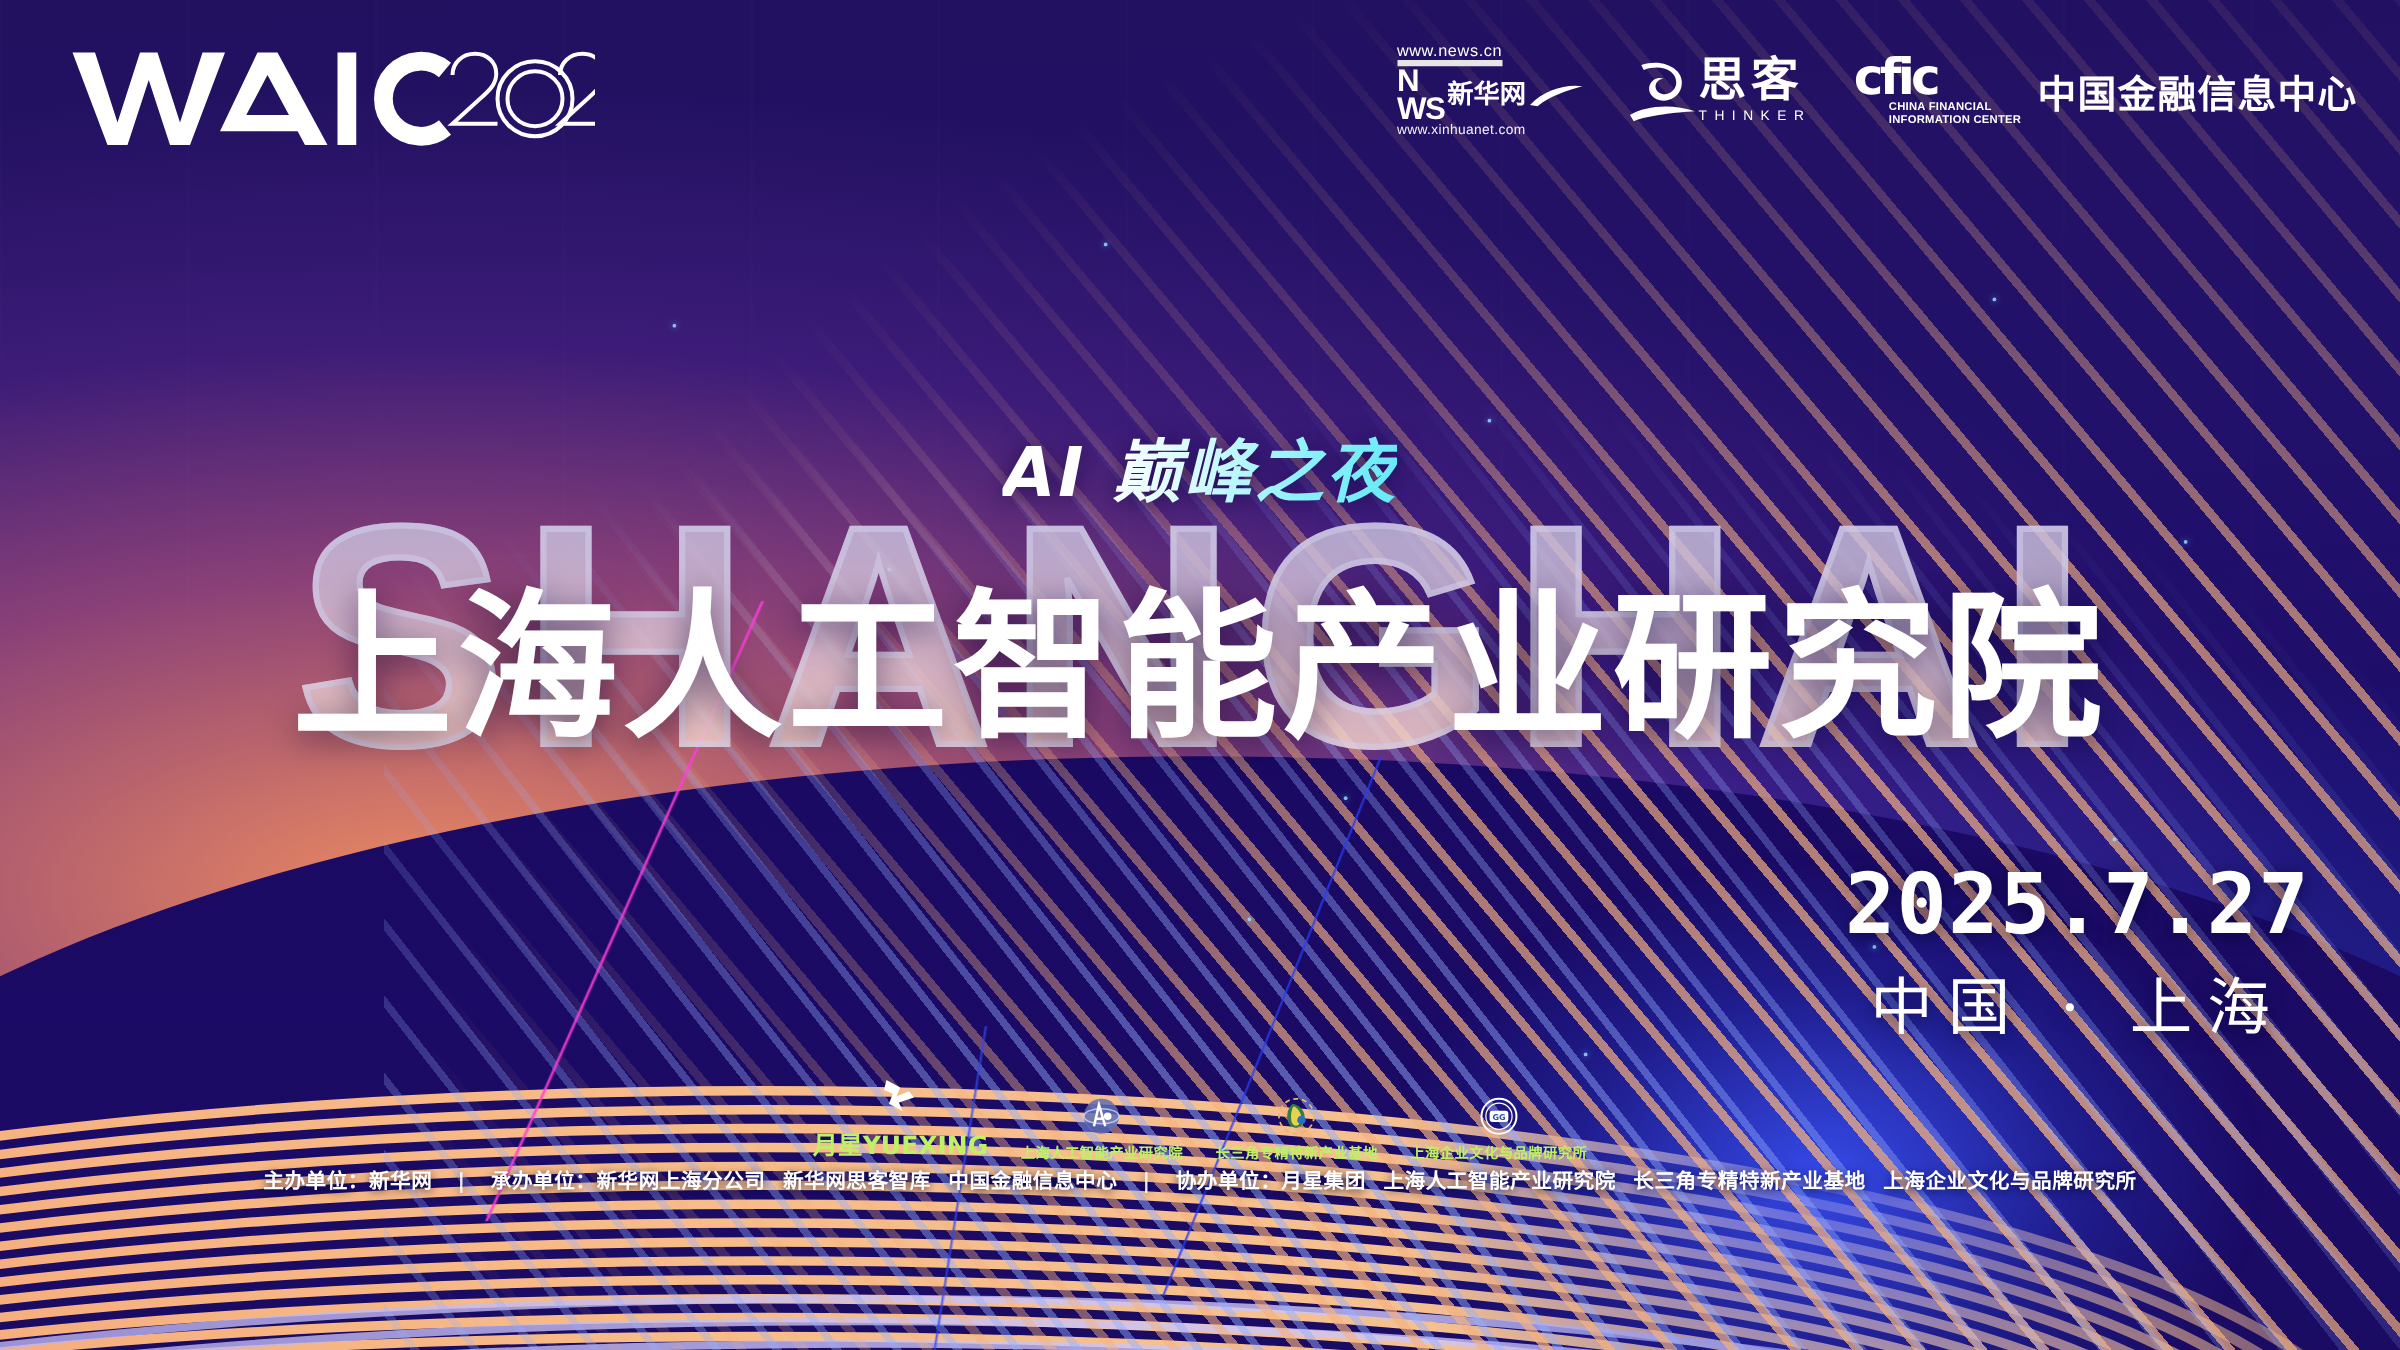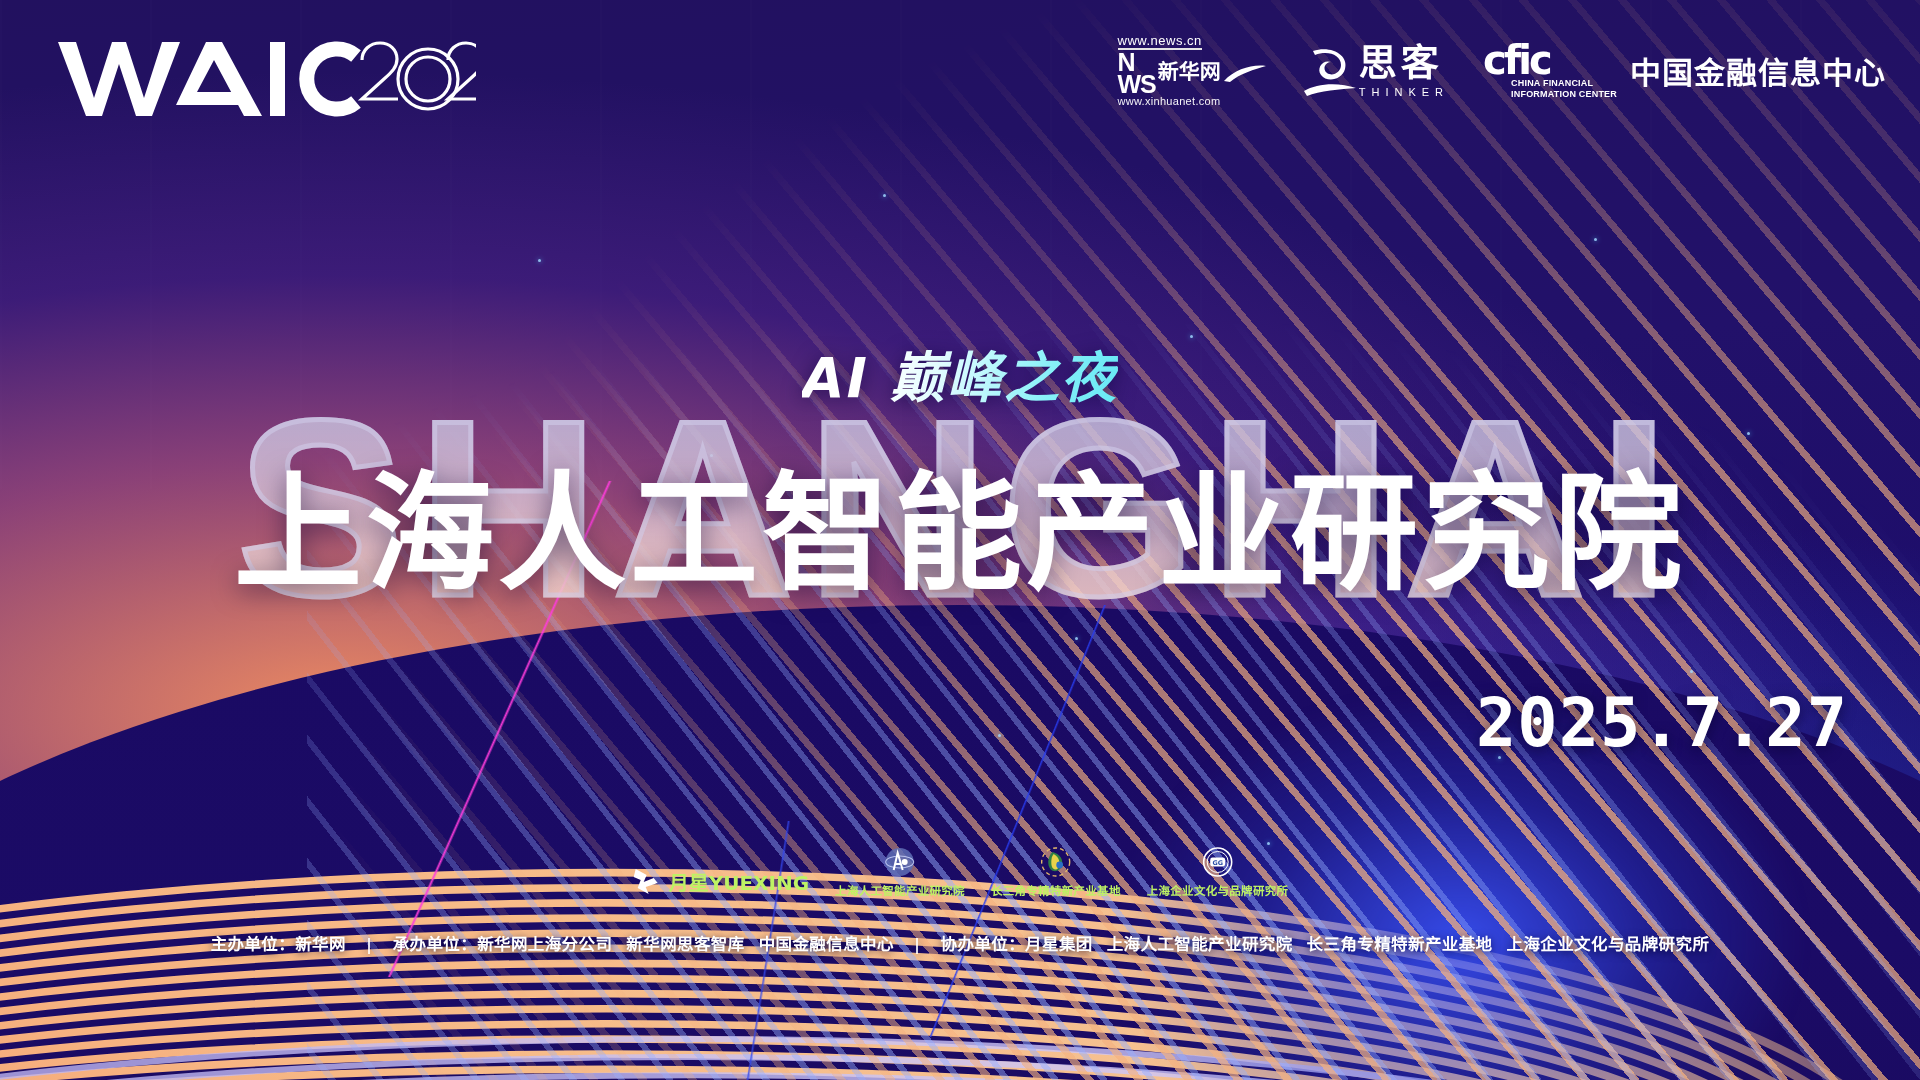--- a/index.html
+++ b/index.html
@@ -95,21 +95,21 @@
 
   
   .hdr{position:absolute;left:0;top:0;width:100%;height:150px;}
   .waic{position:absolute;left:56px;top:36px;height:84px;display:flex;align-items:flex-end;}
   .waic svg{display:block;}
 
   .partner-logos{position:absolute;right:34px;top:34px;display:flex;align-items:center;gap:34px;}
   .logo{display:flex;align-items:center;color:#fff;}
 
   .lg-xinhua{display:flex;flex-direction:column;align-items:flex-start;gap:1px;}
-  .lg-xinhua .url-top{font-size:13px;letter-spacing:.5px;line-height:1;border-bottom:2px solid #e5e5e5;padding-bottom:1px;}
+  .lg-xinhua .url-top{font-size:13px;letter-spacing:.5px;line-height:1;border-bottom:5px solid #e5e5e5;padding-bottom:1px;}
   .lg-xinhua .mid{display:flex;align-items:center;gap:2px;}
   .lg-xinhua .nwsblk{display:flex;flex-direction:column;line-height:.88;font-weight:900;font-size:25px;letter-spacing:-1px;}
   .lg-xinhua .cn{font-size:21px;font-weight:700;letter-spacing:0;line-height:1.02;
       font-family:"DejaVu Sans","Liberation Sans",sans-serif;}
   .lg-xinhua .url-bot{font-size:11px;letter-spacing:.3px;line-height:1;opacity:.95;}
   .swoosh{width:44px;height:20px;}
 
   .lg-thinker{display:flex;align-items:center;gap:0;}
   .lg-thinker .mark{width:58px;height:52px;}
   .lg-thinker .zh{font-size:38px;font-weight:700;letter-spacing:4px;line-height:1;
@@ -154,21 +154,21 @@
 
   
   .sponsors{
     position:absolute;left:50%;transform:translateX(-50%);top:845px;
     display:flex;align-items:flex-end;gap:26px;
   }
   .sp{display:flex;flex-direction:column;align-items:center;color:#bef264;}
   .sp .ic{height:34px;display:flex;align-items:center;justify-content:center;}
   .sp .nm{font-size:11.5px;font-weight:700;letter-spacing:.3px;white-space:nowrap;margin-top:3px;
       font-family:"DejaVu Sans","Liberation Sans",sans-serif;}
-  .sp-yuexing{flex-direction:row;align-items:center;gap:7px;margin-top:14px;}
+  .sp-yuexing{flex-direction:column;align-items:center;gap:7px;margin-top:14px;}
   .sp-yuexing .nm{font-size:20px;font-weight:800;letter-spacing:0;margin-top:0;}
 
   
   .credits{
     position:absolute;left:0;top:931px;width:100%;text-align:center;color:#fff;
     font-size:16.5px;font-weight:700;letter-spacing:.4px;white-space:nowrap;
     font-family:"DejaVu Sans","Liberation Sans",sans-serif;
     text-shadow:0 2px 8px rgba(6,0,44,.75);
   }
   .credits .sep{display:inline-block;margin:0 14px;opacity:.9;}
@@ -325,20 +325,21 @@
       </div>
 
     </div>
   </div>
 
   <div class="subtitle">AI 巅峰之夜</div>
   <div class="maintitle">上海人工智能产业研究院</div>
 
   <div class="dateblk">
     <div class="d">2025.7.27</div>
+    <div class="c">中国 · 上海</div>
   </div>
 
   <div class="sponsors">
 
     <div class="sp sp-yuexing">
       <span class="ic">
         <svg width="30" height="30" viewBox="0 0 30 30">
           <path d="M4 3 L15 9 L12 16 L22 12 L26 17 L14 21 L17 28 L6 22 L9 14 L2 11 Z" fill="#fff"></path>
         </svg>
       </span>

